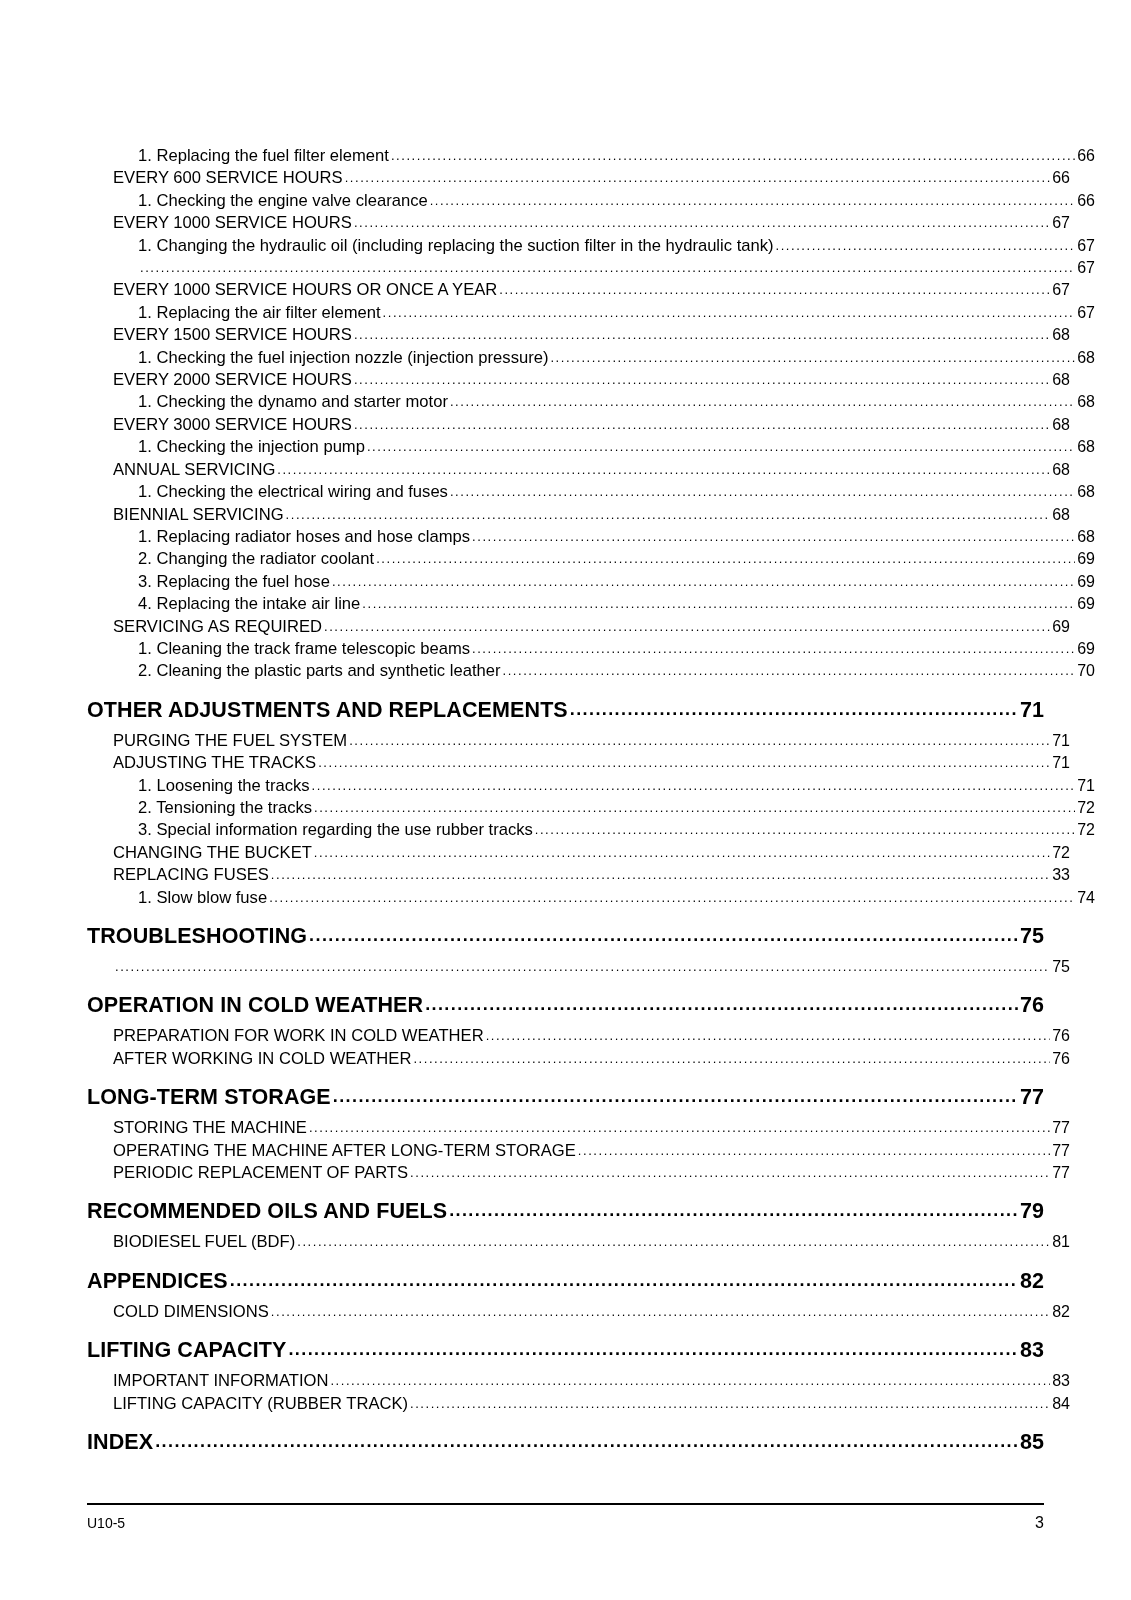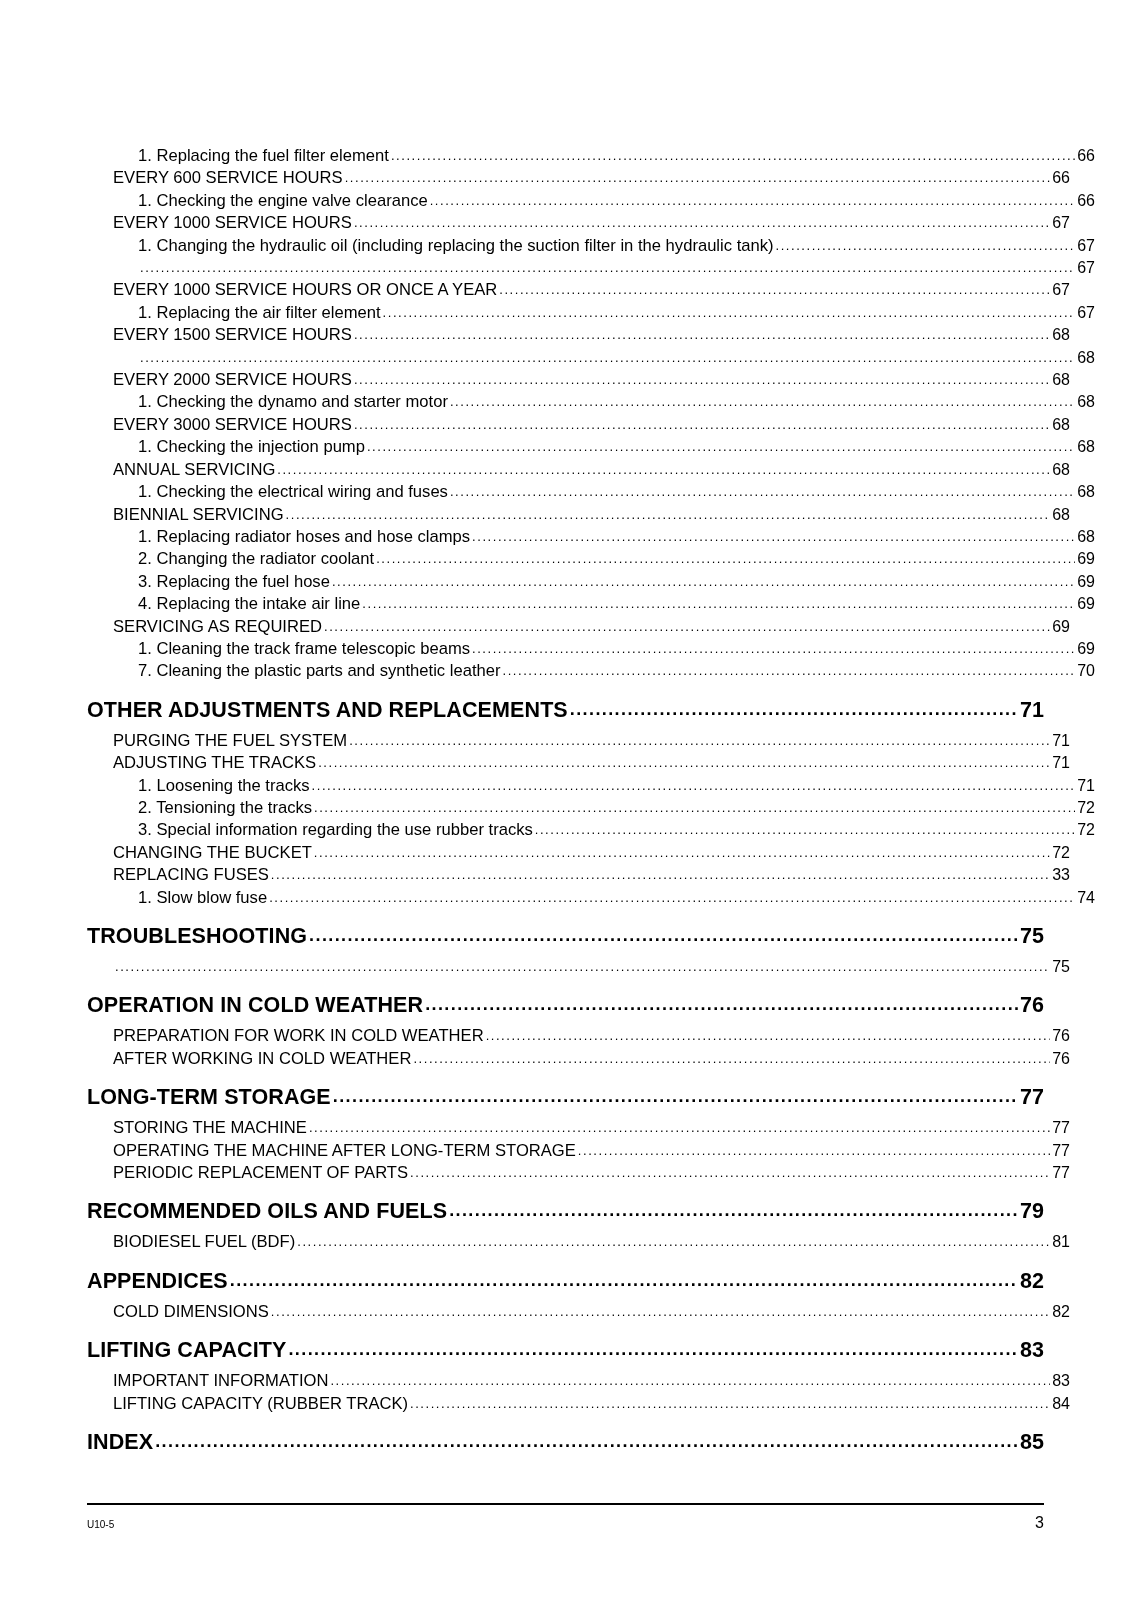--- a/index.html
+++ b/index.html
@@ -86,21 +86,21 @@
     height:2px;
     background:#000000;
     margin-bottom:9px;
   }
   .footer-inner {
     display:flex;
     justify-content:space-between;
     align-items:baseline;
     font-size:15px;
   }
-  .footer-left { font-size:10px; }
+  .footer-left { font-size:14px; }
   .footer-right { font-size:16px; }
 </style>
 </head>
 <body>
 
 <div class="page">
 
   <div class="toc" id="toc-list">
       <div class="row lvl3">
         <span class="label">1. Replacing the fuel filter element</span>
@@ -140,20 +140,21 @@
         <span class="label">1. Replacing the air filter element</span>
         <span class="leader">...........................................................................................................................................................................................................................</span>
         <span class="pageno">67</span>
       </div>
       <div class="row lvl2">
         <span class="label">EVERY 1500 SERVICE HOURS</span>
         <span class="leader">...........................................................................................................................................................................................................................</span>
         <span class="pageno">68</span>
       </div>
       <div class="row lvl3">
+        <span class="label">1. Checking the fuel injection nozzle (injection pressure)</span>
         <span class="leader">...........................................................................................................................................................................................................................</span>
         <span class="pageno">68</span>
       </div>
       <div class="row lvl2">
         <span class="label">EVERY 2000 SERVICE HOURS</span>
         <span class="leader">...........................................................................................................................................................................................................................</span>
         <span class="pageno">68</span>
       </div>
       <div class="row lvl3">
         <span class="label">1. Checking the dynamo and starter motor</span>
@@ -209,21 +210,21 @@
         <span class="label">SERVICING AS REQUIRED</span>
         <span class="leader">...........................................................................................................................................................................................................................</span>
         <span class="pageno">69</span>
       </div>
       <div class="row lvl3">
         <span class="label">1. Cleaning the track frame telescopic beams</span>
         <span class="leader">...........................................................................................................................................................................................................................</span>
         <span class="pageno">69</span>
       </div>
       <div class="row lvl3">
-        <span class="label">7. Cleaning the plastic parts and synthetic leather</span>
+        <span class="label">2. Cleaning the plastic parts and synthetic leather</span>
         <span class="leader">...........................................................................................................................................................................................................................</span>
         <span class="pageno">70</span>
       </div>
       <div class="row lvl1">
         <span class="label">OTHER ADJUSTMENTS AND REPLACEMENTS</span>
         <span class="leader">...........................................................................................................................................................................................................................</span>
         <span class="pageno">71</span>
       </div>
       <div class="row lvl2">
         <span class="label">PURGING THE FUEL SYSTEM</span>

